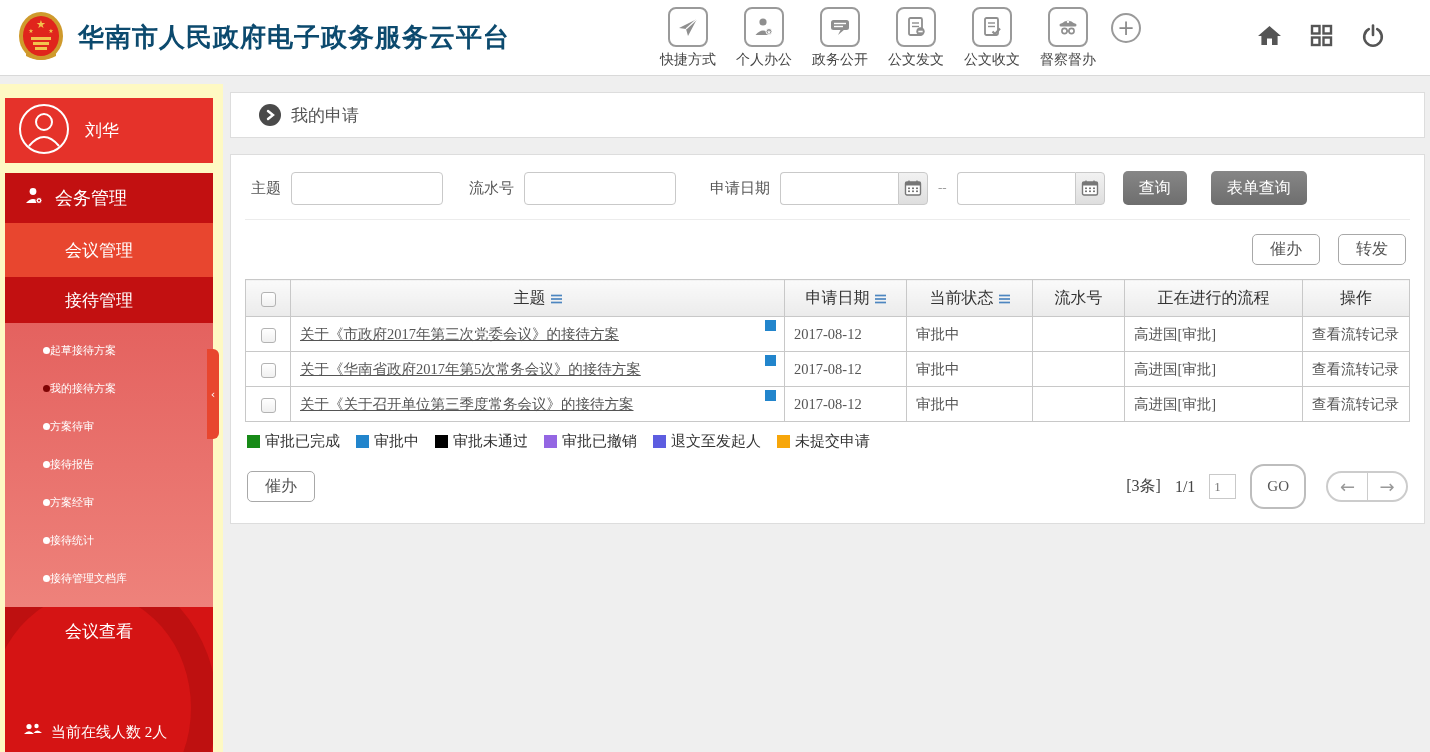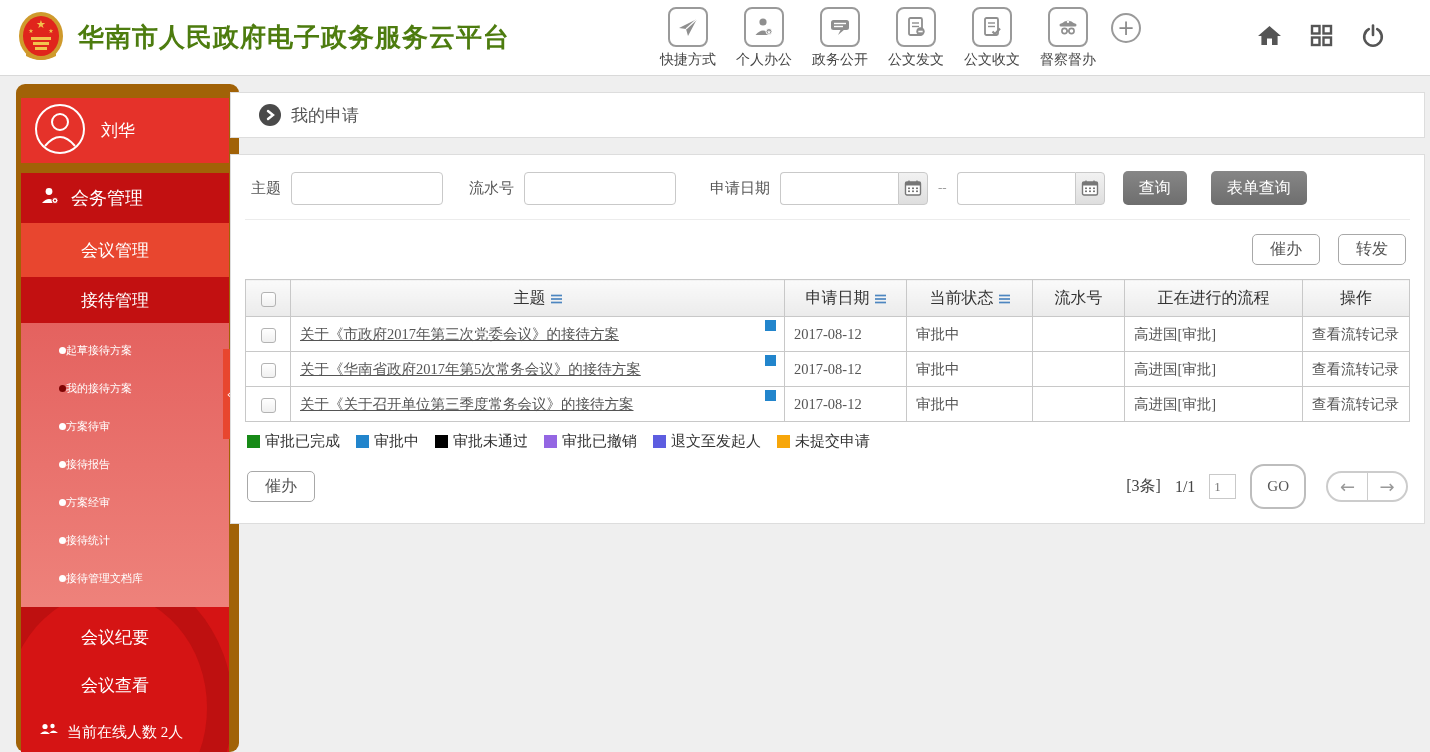--- a/index.html
+++ b/index.html
@@ -8,32 +8,32 @@
     position:relative; background:#efefef;
     font-family:"Liberation Serif","DejaVu Serif",serif;
     color:#555;
   }
 
   
   .topbar{position:absolute;top:0;left:0;width:1430px;height:76px;background:#fff;
     border-bottom:1px solid #d9d9d9;display:flex;align-items:center;}
   .brand{display:flex;align-items:center;gap:14px;padding-left:18px;width:560px;flex:0 0 auto;}
   .brand-title{font-family:"Liberation Sans","DejaVu Sans",sans-serif;font-weight:bold;
-    font-size:26px;color:#4d7c0f;letter-spacing:1px;white-space:nowrap;}
+    font-size:26px;color:#0c4a6e;letter-spacing:1px;white-space:nowrap;}
   .quick-menu{display:flex;align-items:flex-start;gap:10px;margin-left:95px;}
   .quick-item{width:66px;text-align:center;cursor:pointer;}
   .qicon{width:40px;height:40px;margin:0 auto;border:2px solid #9a9a9a;border-radius:8px;
     display:flex;align-items:center;justify-content:center;background:#fff;}
   .qlabel{margin-top:4px;font-size:14px;color:#444;white-space:nowrap;}
   .plus-circle{width:30px;height:30px;border:2px solid #9a9a9a;border-radius:50%;color:#8a8a8a;
     font-size:21px;line-height:26px;text-align:center;margin-top:6px;font-family:"DejaVu Sans",sans-serif;}
   .top-right{margin-left:auto;display:flex;align-items:center;gap:26px;padding-right:44px;}
 
   
-  .sidebar{position:absolute;top:84px;left:16px;width:223px;height:668px;background:#a16207;border-radius:9px;}
+  .sidebar{position:absolute;top:84px;left:0;width:223px;height:668px;background:#fef9c3;}
   .side-inner{position:absolute;left:5px;top:14px;width:208px;bottom:0;display:flex;
     flex-direction:column;color:#fff;}
   .avatar-card{height:65px;flex:0 0 65px;background:#e5322a;display:flex;align-items:center;
     gap:14px;padding-left:12px;margin-bottom:10px;}
   .avatar-card .uname{font-size:17px;}
   .menu-root{height:50px;flex:0 0 50px;background:#c21011;display:flex;align-items:center;
     gap:10px;padding-left:18px;font-size:18px;}
   .mi{display:flex;align-items:center;padding-left:60px;font-size:17px;cursor:pointer;}
   .mi-a{height:54px;flex:0 0 54px;background:#e8462f;}
   .mi-b{height:46px;flex:0 0 46px;background:#c21011;}
@@ -275,23 +275,20 @@
         <span class="bullet"></span>
         <span>接待统计</span>
       </div>
       <div class="subitem">
         <span class="bullet"></span>
         <span>接待管理文档库</span>
       </div>
     </div>
 
     <div class="bottom-block">
-      <div class="mi" style="margin-top:6px;">
-        <span>会议纪要</span>
-      </div>
       <div class="mi">
         <span>会议查看</span>
       </div>
       <div class="online">
         <span>
           <svg width="20" height="16" viewBox="0 0 20 16">
               <circle cx="6" cy="4.5" r="2.6" fill="#fff"></circle>
               <path d="M1 12 Q6 6.5 11 12 Z" fill="#fff"></path>
               <circle cx="13.5" cy="4" r="2.2" fill="#fff"></circle>
               <path d="M10.5 11 Q14 6 19 11 Z" fill="#fff"></path>

